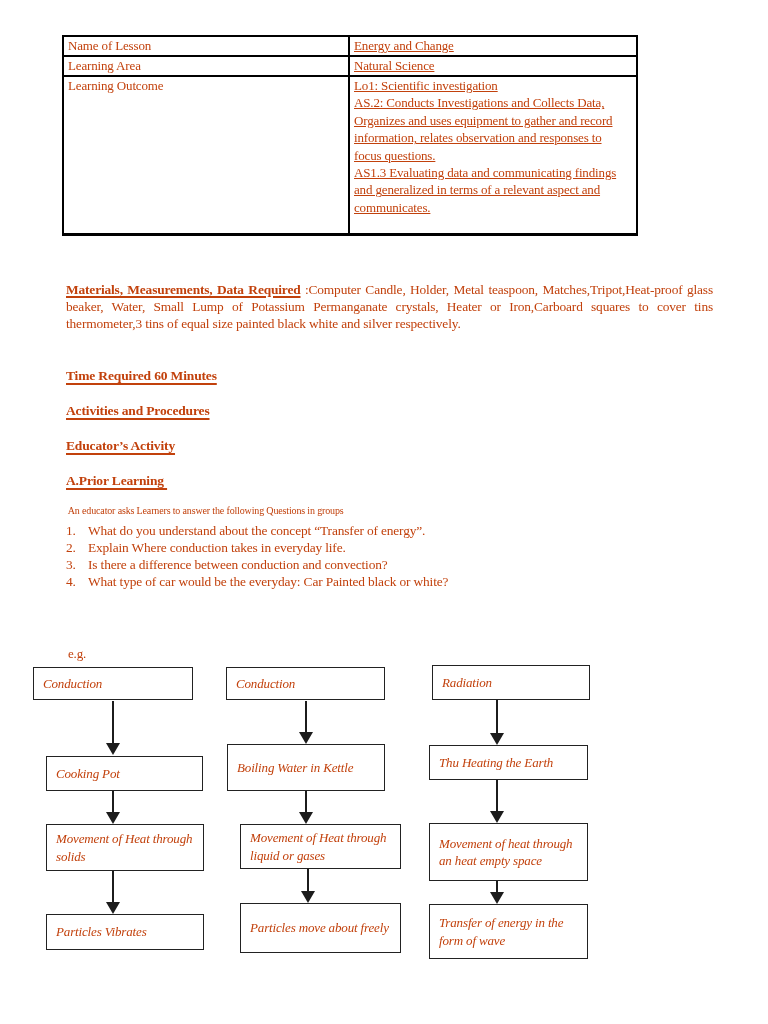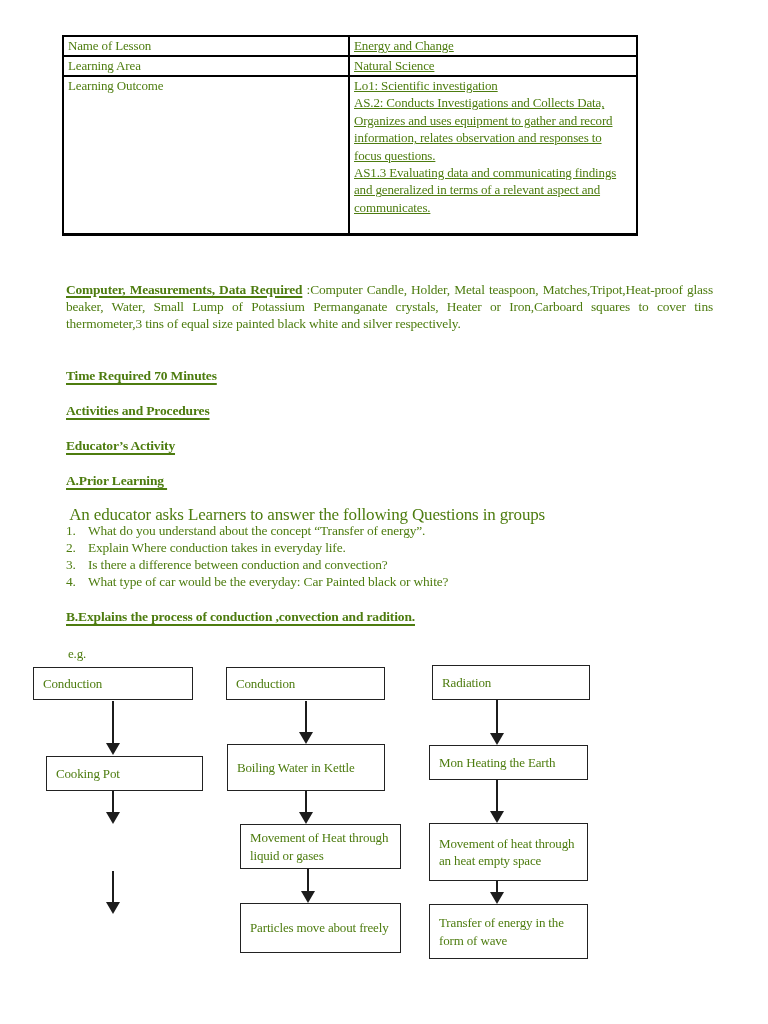--- a/index.html
+++ b/index.html
@@ -1,21 +1,21 @@
 <!DOCTYPE html>
 <html><head>
 <meta charset="utf-8">
 <style>
   html,body{margin:0;padding:0;background:#ffffff;}
   .page{
     position:relative;
     width:768px;height:1024px;
     background:#ffffff;
     font-family:"Liberation Serif","DejaVu Serif",serif;
-    color:#4d7c0f;
+    color:#c2410c;
     letter-spacing:-0.15px;
     overflow:hidden;
   }
   
   table.info{
     position:absolute;left:62px;top:35px;
     width:558px;
     border-collapse:collapse;
     table-layout:fixed;
     font-size:13px;
@@ -38,32 +38,33 @@
     font-size:13.4px;line-height:17.2px;
     text-align:justify;white-space:pre-wrap;
   }
   .lead{font-weight:bold;text-decoration:underline;text-decoration-thickness:2px;text-underline-offset:2px;}
   .hd{
     position:absolute;left:66px;
     font-size:13.5px;font-weight:bold;
     text-decoration:underline;text-decoration-thickness:2px;text-underline-offset:3px;
     white-space:pre;
   }
-  .line{position:absolute;left:66px;font-size:17px;white-space:pre;}
+  .line{position:absolute;left:66px;font-size:10px;white-space:pre;}
   .qrow{position:absolute;left:66px;display:flex;font-size:13.4px;}
   .qnum{width:22px;flex:0 0 22px;}
   
   .fbox{
     position:absolute;
     border:1.5px solid #222;
     font-size:13px;line-height:17.5px;
     display:flex;align-items:center;
     padding:2px 6px 2px 9px;
     box-sizing:border-box;
     background:#fff;
+    font-style:italic;
   }
   .arrow{position:absolute;width:14px;margin-left:-7px;}
   .arrow::before{
     content:"";position:absolute;left:6px;top:0;bottom:11px;width:2px;background:#1c1c1c;
   }
   .arrow::after{
     content:"";position:absolute;left:0;bottom:0;width:0;height:0;
     border-left:7px solid transparent;border-right:7px solid transparent;
     border-top:12px solid #1c1c1c;
   }
@@ -88,23 +89,23 @@
       <td class="c1">Learning Outcome</td>
       <td class="c2">
         <div class="lo-line">Lo1: Scientific investigation</div>
         <div class="lo-line">AS.2: Conducts Investigations and Collects Data, Organizes and uses equipment to gather and record information, relates observation and responses to focus questions.</div>
         <div class="lo-line">AS1.3 Evaluating data and communicating findings and generalized in terms of a relevant aspect and communicates.</div>
       </td>
     </tr>
   </tbody>
     </table>
 
-  <div class="para" style="top:281px"><span class="lead">Computer, Measurements, Data Required</span><span> :Computer Candle, Holder, Metal teaspoon, Matches,Tripot,Heat-proof glass beaker, Water, Small Lump of Potassium Permanganate crystals, Heater or Iron,Carboard squares to cover tins thermometer,3 tins of equal size painted black white and silver respectively.</span></div>
+  <div class="para" style="top:281px"><span class="lead">Materials, Measurements, Data Required</span><span> :Computer Candle, Holder, Metal teaspoon, Matches,Tripot,Heat-proof glass beaker, Water, Small Lump of Potassium Permanganate crystals, Heater or Iron,Carboard squares to cover tins thermometer,3 tins of equal size painted black white and silver respectively.</span></div>
 
-  <div class="hd" style="top:368px">Time Required 70 Minutes</div>
+  <div class="hd" style="top:368px">Time Required 60 Minutes</div>
   <div class="hd" style="top:403px">Activities and Procedures</div>
   <div class="hd" style="top:438px">Educator’s Activity</div>
   <div class="hd" style="top:473px">A.Prior Learning </div>
 
   <div class="line" style="top:505px"> An educator asks Learners to answer the following Questions in groups</div>
 
   <div class="qrow" style="top:523px">
     <span class="qnum">1.</span>
     <span>What do you understand about the concept “Transfer of energy”.</span>
   </div>
@@ -114,39 +115,40 @@
   </div>
   <div class="qrow" style="top:557px">
     <span class="qnum">3.</span>
     <span>Is there a difference between conduction and convection?</span>
   </div>
   <div class="qrow" style="top:574px">
     <span class="qnum">4.</span>
     <span>What type of car would be the everyday: Car Painted black or white?</span>
   </div>
 
-  <div class="hd" style="top:609px">B.Explains the process of conduction ,convection and radition.</div>
 
   <div class="eg" style="left:68px;top:646px">e.g.</div>
 
   <div class="fbox" style="left:33px;top:667px;width:160px;height:33px">Conduction</div>
   <div class="arrow" style="left:113px;top:701px;height:54px"></div>
   <div class="fbox" style="left:46px;top:756px;width:157px;height:35px">Cooking Pot</div>
   <div class="arrow" style="left:113px;top:791px;height:33px"></div>
+  <div class="fbox" style="left:46px;top:824px;width:158px;height:47px">Movement of Heat through solids</div>
   <div class="arrow" style="left:113px;top:871px;height:43px"></div>
+  <div class="fbox" style="left:46px;top:914px;width:158px;height:36px">Particles Vibrates</div>
 
   <div class="fbox" style="left:226px;top:667px;width:159px;height:33px">Conduction</div>
   <div class="arrow" style="left:306px;top:701px;height:43px"></div>
   <div class="fbox" style="left:227px;top:744px;width:158px;height:47px">Boiling Water in Kettle</div>
   <div class="arrow" style="left:306px;top:791px;height:33px"></div>
   <div class="fbox" style="left:240px;top:824px;width:161px;height:45px">Movement of Heat through liquid or gases</div>
   <div class="arrow" style="left:308px;top:869px;height:34px"></div>
   <div class="fbox" style="left:240px;top:903px;width:161px;height:50px">Particles move about freely</div>
 
   <div class="fbox" style="left:432px;top:665px;width:158px;height:35px">Radiation</div>
   <div class="arrow" style="left:497px;top:700px;height:45px"></div>
-  <div class="fbox" style="left:429px;top:745px;width:159px;height:35px">Mon Heating the Earth</div>
+  <div class="fbox" style="left:429px;top:745px;width:159px;height:35px">Thu Heating the Earth</div>
   <div class="arrow" style="left:497px;top:780px;height:43px"></div>
   <div class="fbox" style="left:429px;top:823px;width:159px;height:58px">Movement of heat through an heat empty space</div>
   <div class="arrow" style="left:497px;top:881px;height:23px"></div>
   <div class="fbox" style="left:429px;top:904px;width:159px;height:55px">Transfer of energy in the form of wave</div>
 
 </div>
 
 </body></html>

